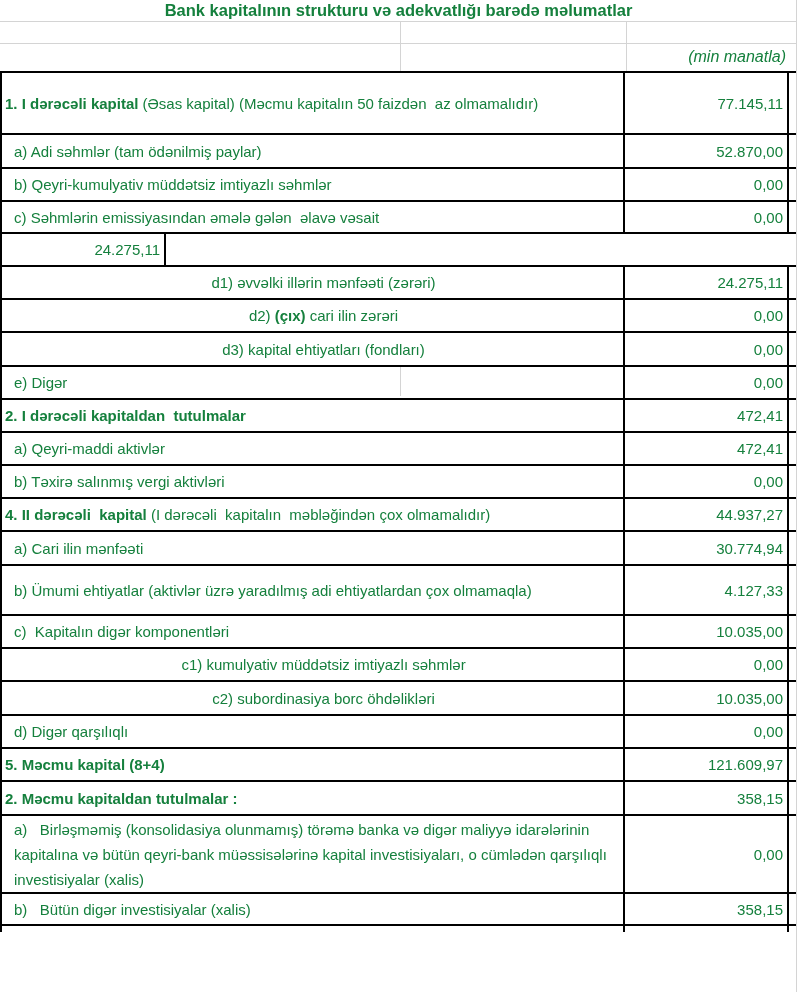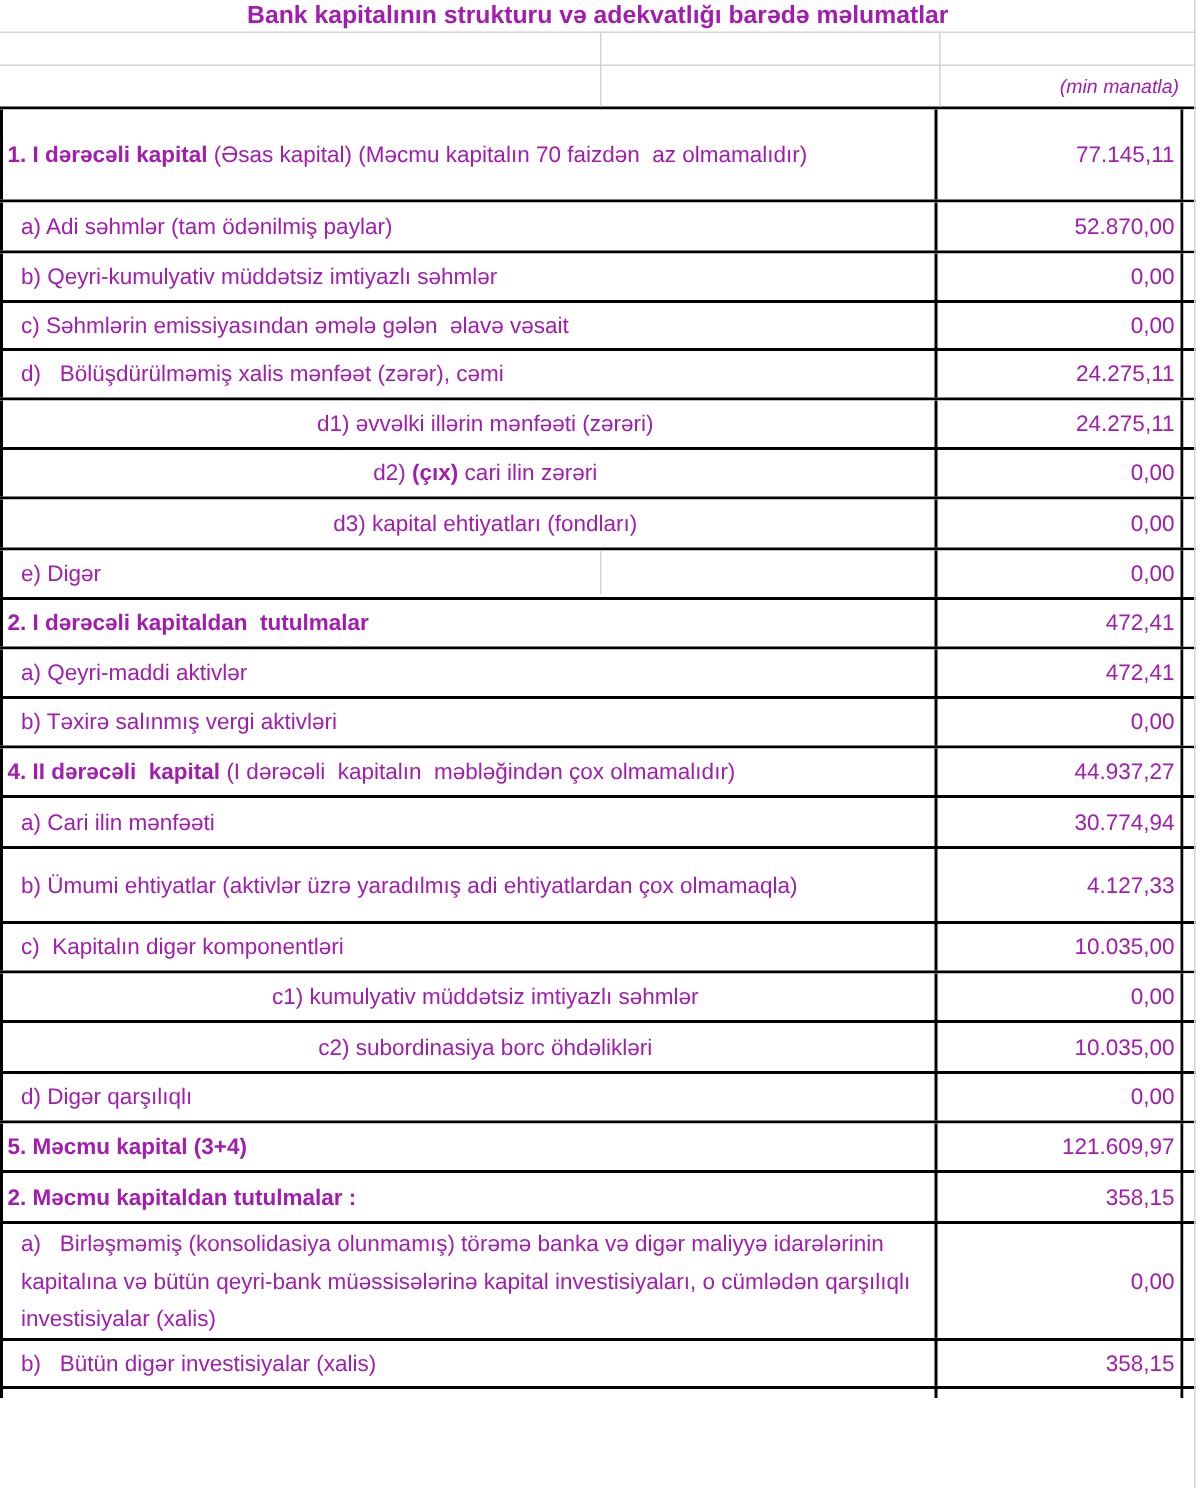--- a/index.html
+++ b/index.html
@@ -1,32 +1,32 @@
 <!DOCTYPE html>
 <html><head>
 <meta charset="utf-8">
 <style>
   * { margin:0; padding:0; box-sizing:border-box; }
   html,body { background:#ffffff; }
   .sheet {
     position:relative; width:800px; height:992px; overflow:hidden;
-    background:#ffffff; color:#a21caf;
+    background:#ffffff; color:#15803d;
     font-family:"Liberation Sans","DejaVu Sans",sans-serif;
     font-size:15px;
   }
   .title-row {
     position:absolute; top:-3px; left:0; width:797px; height:24px;
     display:flex; justify-content:center; align-items:flex-end;
     font-weight:700; font-size:16.5px; line-height:22px; overflow:hidden;
     white-space:nowrap;
   }
   .unit-row {
     position:absolute; top:43px; left:0; width:797px; height:28px;
     display:flex; justify-content:flex-end; align-items:center;
-    font-style:italic; font-size:13px; padding-right:11px;
+    font-style:italic; font-size:16px; padding-right:11px;
   }
   .hgrid, .vgrid { position:absolute; background:#d4d4d4; z-index:3; }
   .tbl {
     position:absolute; top:71px; left:0; width:797px;
     border-top:2px solid #000;
   }
   .trow { display:flex; border-bottom:2px solid #000; background:#fff; }
   .trow.partial { border-bottom:none; }
   .lc {
     width:623px; border-left:2px solid #000;
@@ -61,21 +61,21 @@
   <div class="vgrid" style="top:367px; left:400px; width:1px; height:29px;"></div>
 
   <div class="unit-row">
       <span>(min manatla)</span>
     </div>
 
   <div class="tbl">
 
     <div class="trow" style="height:62px">
       <div class="lc tight1">
-          <span class="txt"><span></span><span class="b">1. I dərəcəli kapital</span><span> (Əsas kapital) (Məcmu kapitalın 70 faizdən  az olmamalıdır)</span></span>
+          <span class="txt"><span></span><span class="b">1. I dərəcəli kapital</span><span> (Əsas kapital) (Məcmu kapitalın 50 faizdən  az olmamalıdır)</span></span>
         </div>
       <div class="vc">
           <span>77.145,11</span>
         </div>
       <div class="stub"></div>
     </div>
 
     <div class="trow" style="height:34px">
       <div class="lc ind1">
           <span class="txt"><span>a) Adi səhmlər (tam ödənilmiş paylar)</span><span class="b"></span><span></span></span>
@@ -100,23 +100,20 @@
       <div class="lc ind1">
           <span class="txt"><span>c) Səhmlərin emissiyasından əmələ gələn  əlavə vəsait</span><span class="b"></span><span></span></span>
         </div>
       <div class="vc">
           <span>0,00</span>
         </div>
       <div class="stub"></div>
     </div>
 
     <div class="trow" style="height:33px">
-      <div class="lc ind1">
-          <span class="txt"><span>d)   Bölüşdürülməmiş xalis mənfəət (zərər), cəmi</span><span class="b"></span><span></span></span>
-        </div>
       <div class="vc">
           <span>24.275,11</span>
         </div>
       <div class="stub"></div>
     </div>
 
     <div class="trow" style="height:33px">
       <div class="lc ind2">
           <span class="txt"><span>d1) əvvəlki illərin mənfəəti (zərəri)</span><span class="b"></span><span></span></span>
         </div>
@@ -252,21 +249,21 @@
           <span class="txt"><span>d) Digər qarşılıqlı</span><span class="b"></span><span></span></span>
         </div>
       <div class="vc">
           <span>0,00</span>
         </div>
       <div class="stub"></div>
     </div>
 
     <div class="trow" style="height:33px">
       <div class="lc">
-          <span class="txt"><span></span><span class="b">5. Məcmu kapital (3+4)</span><span></span></span>
+          <span class="txt"><span></span><span class="b">5. Məcmu kapital (8+4)</span><span></span></span>
         </div>
       <div class="vc">
           <span>121.609,97</span>
         </div>
       <div class="stub"></div>
     </div>
 
     <div class="trow" style="height:34px">
       <div class="lc">
           <span class="txt"><span></span><span class="b">2. Məcmu kapitaldan tutulmalar :</span><span></span></span>

